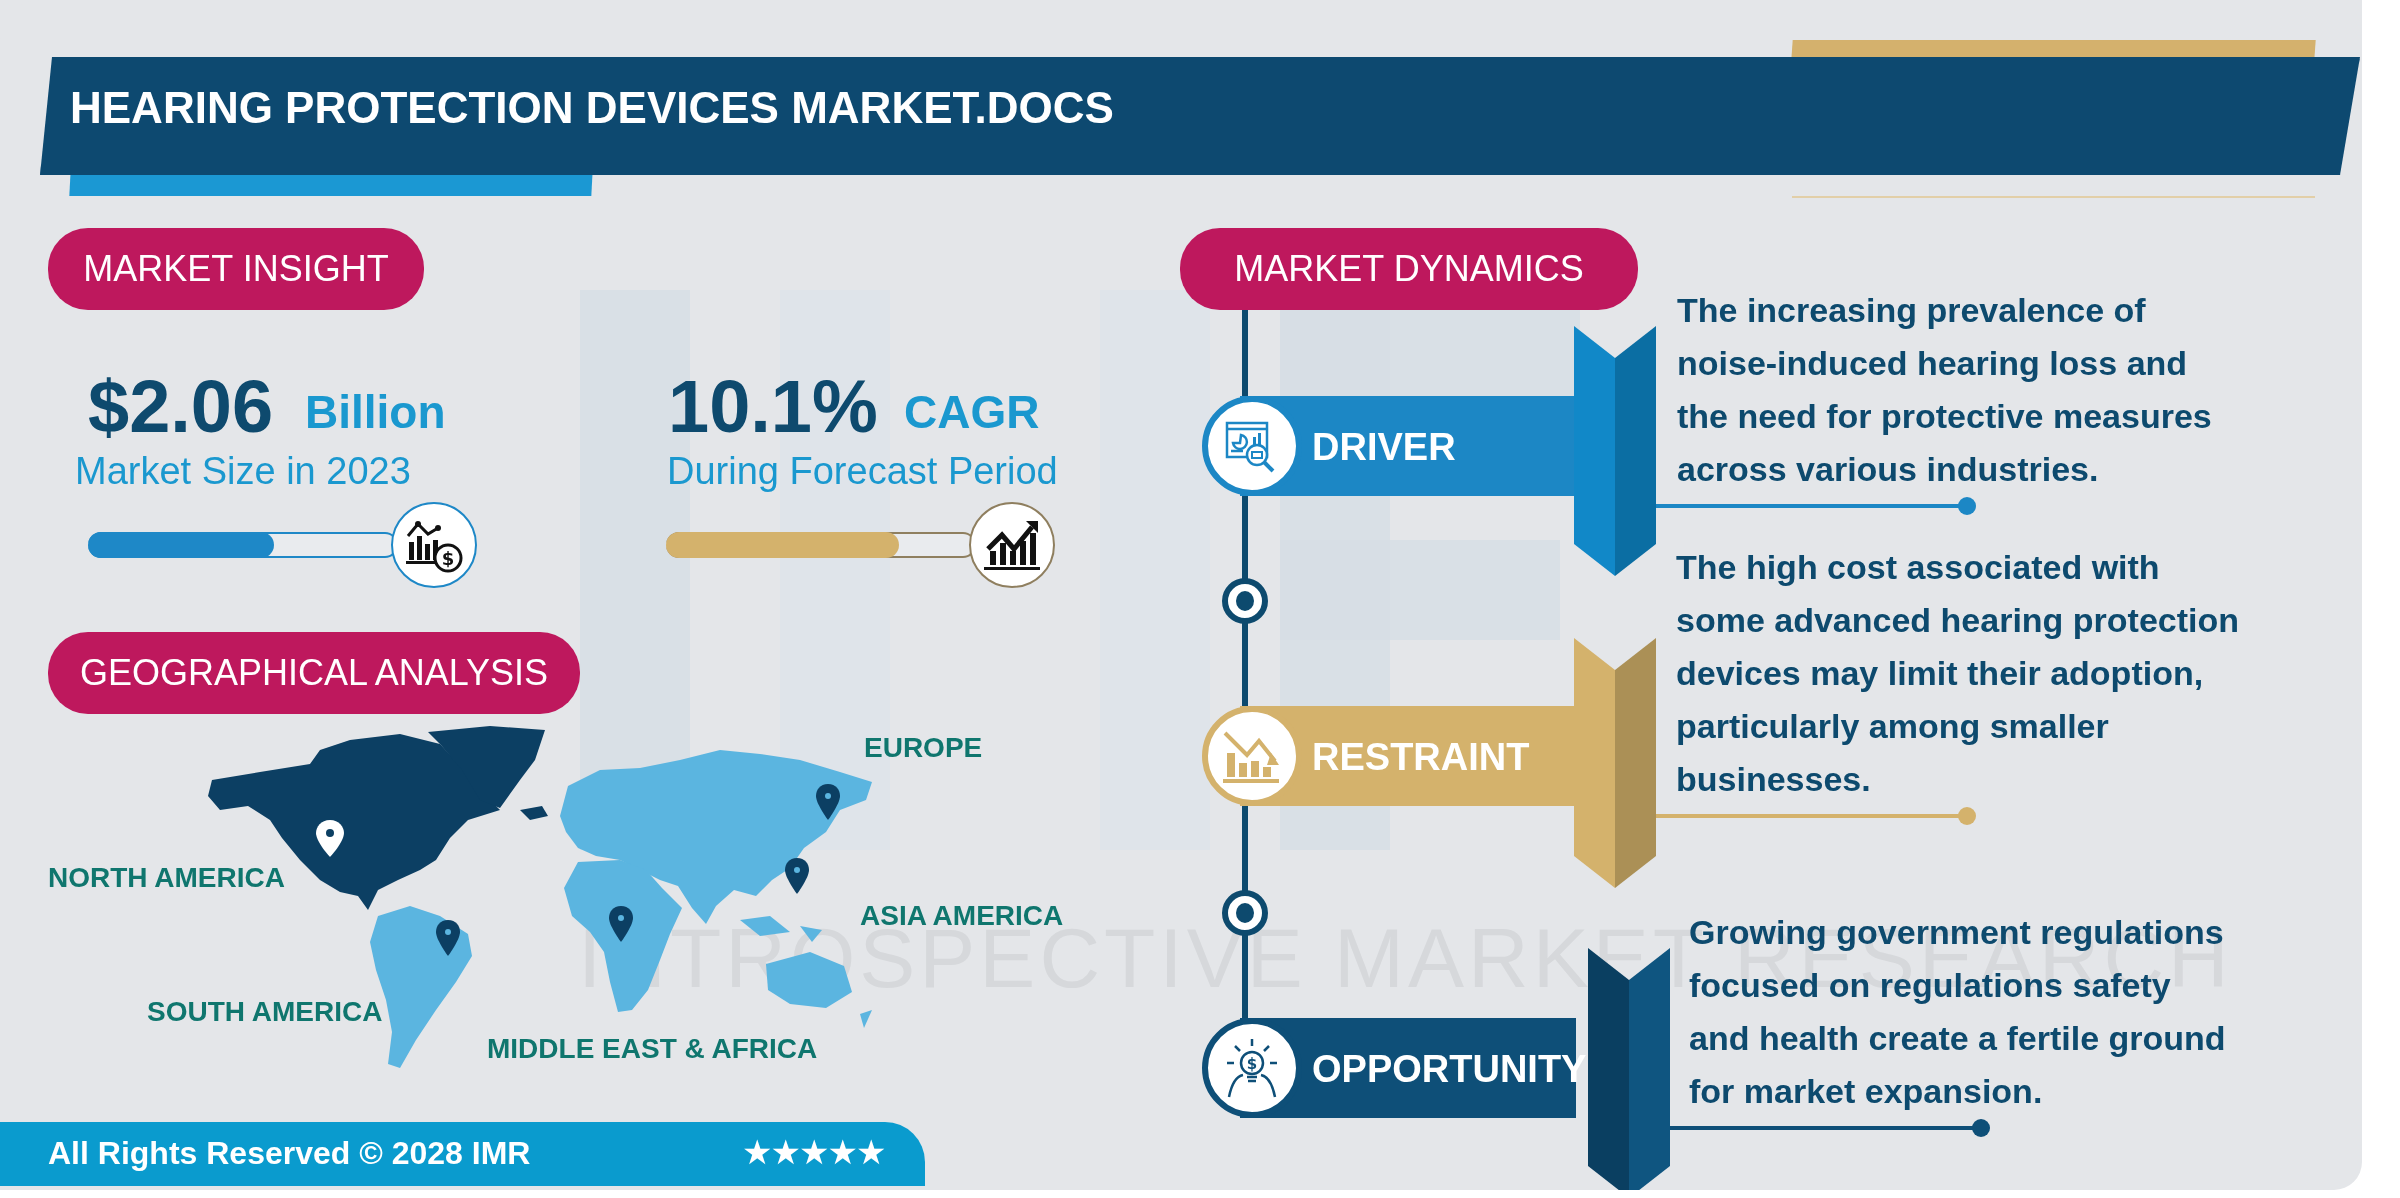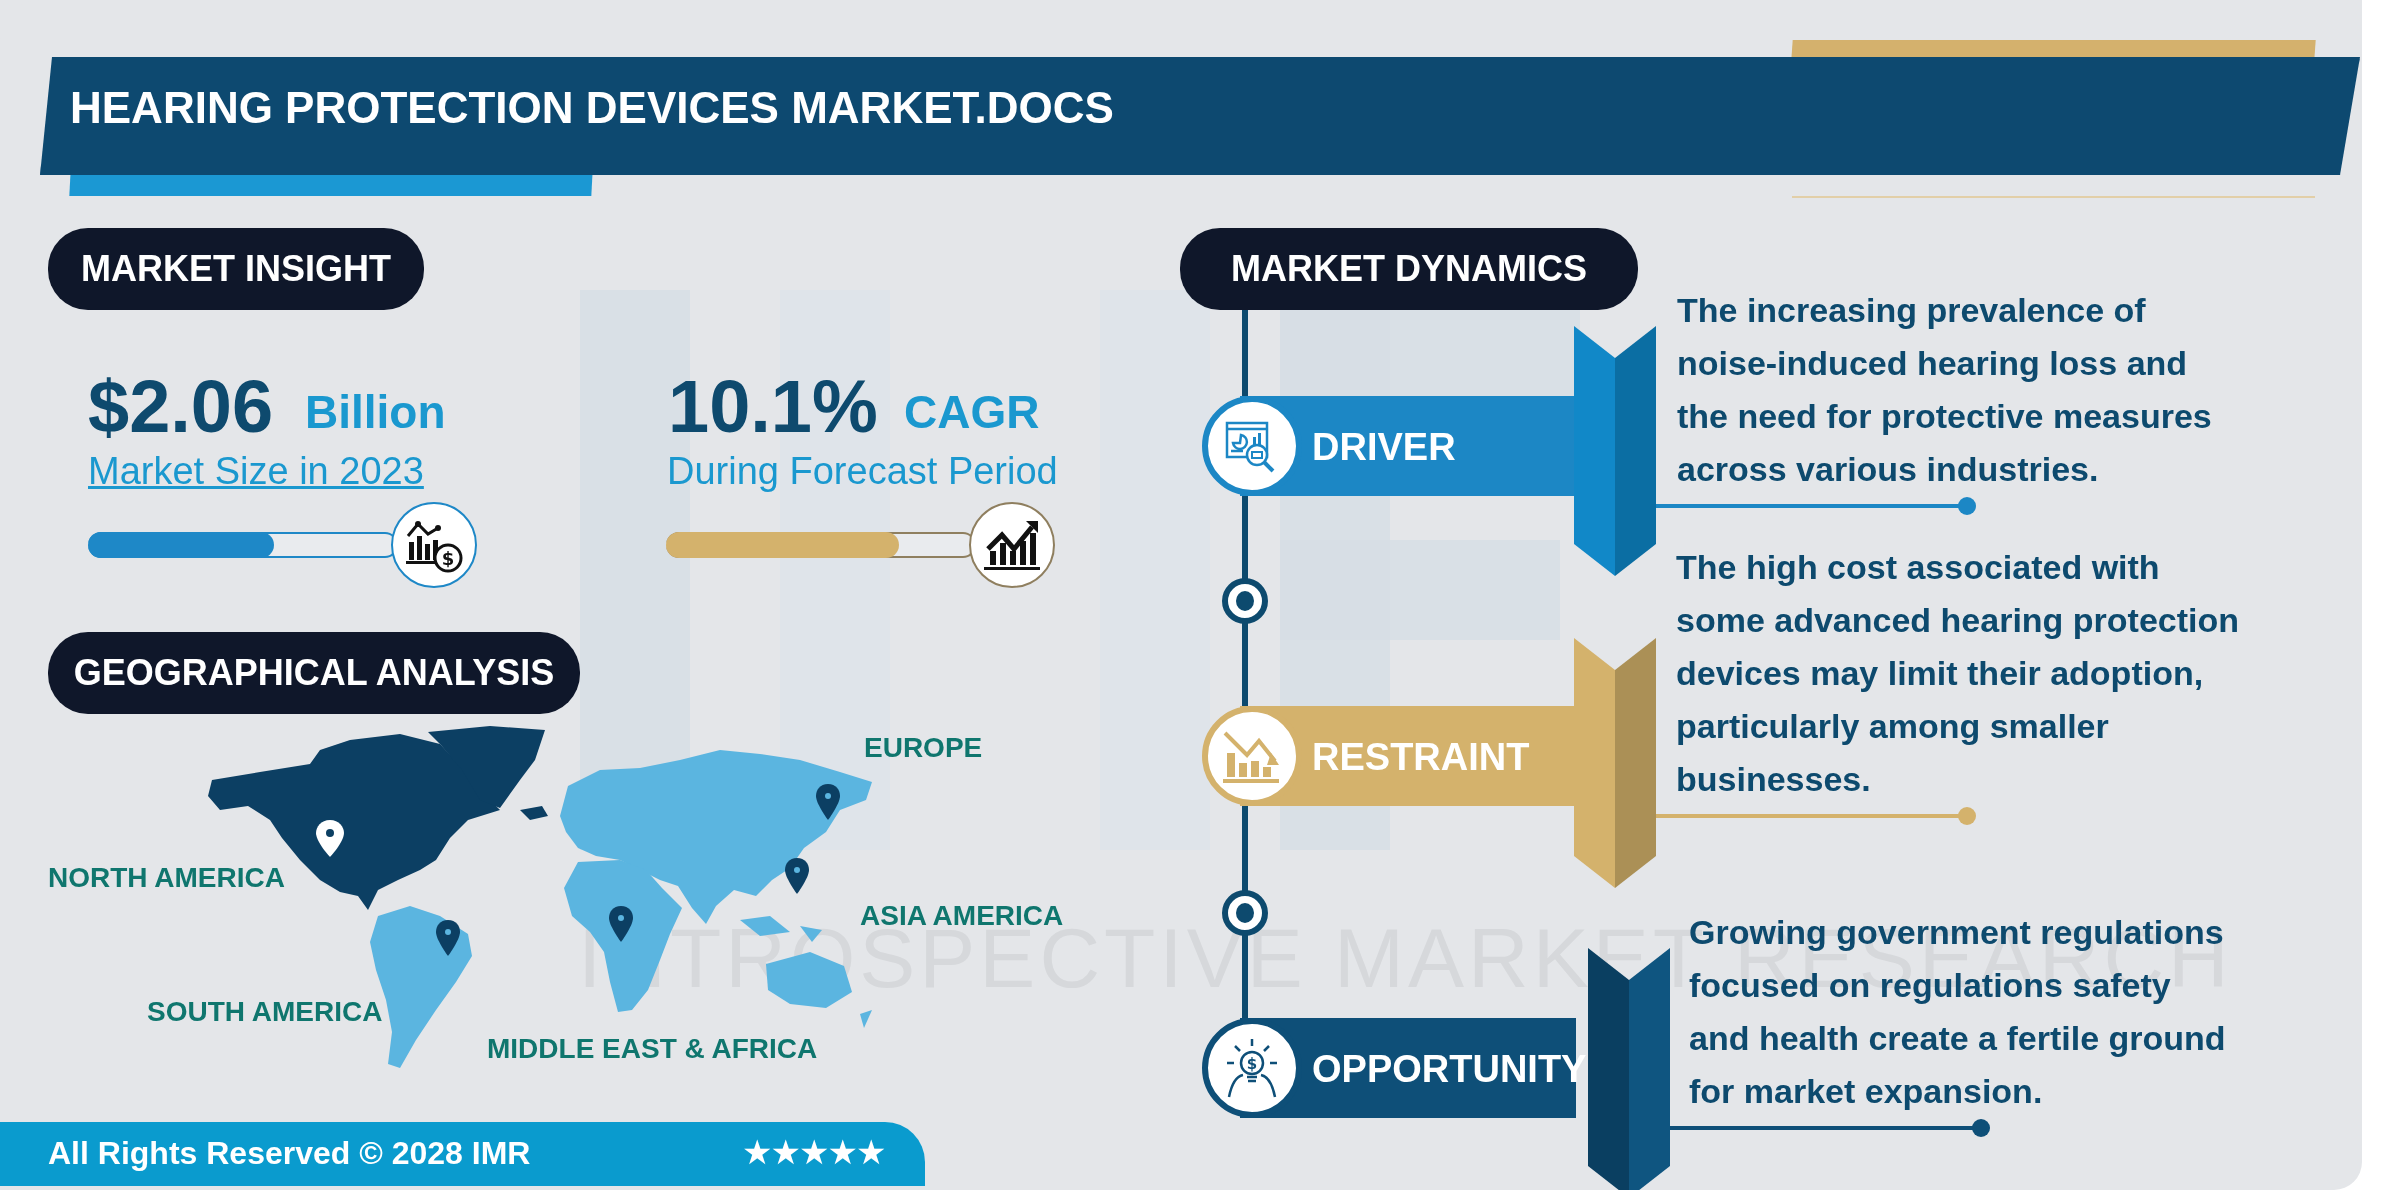--- a/index.html
+++ b/index.html
@@ -32,22 +32,22 @@
       position: absolute; left: 40px; top: 57px; width: 2320px; height: 118px; background: #0d4970;
       clip-path: polygon(12px 0, 2320px 0, 2300px 118px, 0 118px);
       box-shadow: 0 2px 0 #5c87a6;
     }
     .hdr-title {
       position: absolute; left: 70px; top: 83px; color: #ffffff; font-size: 44px; font-weight: bold;
       letter-spacing: 0px; font-family: "Liberation Sans", sans-serif;
     }
     
     .pill {
-      position: absolute; background: #0f172a; color: #fff; border-radius: 40px;
-      font-family: "Liberation Sans", sans-serif; font-weight: bold; font-size: 36px;
+      position: absolute; background: #be185d; color: #fff; border-radius: 40px;
+      font-family: "Liberation Sans", sans-serif; font-weight: normal; font-size: 36px;
       display: flex; align-items: center; justify-content: center;
     }
     
     .stat-big { position: absolute; font-family: "Liberation Sans", sans-serif; font-weight: bold; color: #0e4a6e; font-size: 74px; margin-top: 8px; }
     .stat-unit { position: absolute; font-family: "Liberation Sans", sans-serif; color: #1a98cf; font-size: 46px; font-weight: bold; }
     .stat-sub { position: absolute; font-family: "Liberation Sans", sans-serif; color: #1a98cf; font-size: 38px; }
     .track { position: absolute; height: 26px; border-radius: 14px; background: #e9ebee; box-sizing: border-box; }
     .fill { position: absolute; left: 0; top: 0; height: 26px; border-radius: 14px; }
     .icon-circle {
       position: absolute; width: 86px; height: 86px; border-radius: 50%; background: #fff;
@@ -96,21 +96,21 @@
   <div class="hdr-gold"></div>
   <div class="hdr-gold-line"></div>
   <div class="hdr-lightblue"></div>
   <div class="hdr-main"></div>
   <div class="hdr-title">HEARING PROTECTION DEVICES MARKET.DOCS</div>
 
   <div class="pill" style="left:48px;top:228px;width:376px;height:82px;">MARKET INSIGHT</div>
 
   <div class="stat-big" style="left:88px;top:356px;">$2.06</div>
   <div class="stat-unit" style="left:305px;top:385px;">Billion</div>
-  <div class="stat-sub" style="left:88px;top:450px;text-decoration:underline;">Market Size in 2023</div>
+  <div class="stat-sub" style="left:75px;top:450px;">Market Size in 2023</div>
   <div class="track" style="left:88px;top:532px;width:310px;border:2px solid #1e88c7;border-left:none;">
     <div class="fill" style="width:186px;background:#1e88c7;top:-2px;"></div>
   </div>
   <div class="icon-circle" style="left:391px;top:502px;border:2px solid #1e88c7;">
     <svg width="60" height="58" viewBox="0 0 60 58">
       <polyline points="4,20 14,8 24,18 34,12" fill="none" stroke="#111" stroke-width="3"></polyline>
       <circle cx="14" cy="8" r="3" fill="#111"></circle>
         <circle cx="34" cy="12" r="3" fill="#111"></circle>
       <rect x="5" y="26" width="5" height="18" fill="#111"></rect>
         <rect x="13" y="20" width="5" height="24" fill="#111"></rect>

